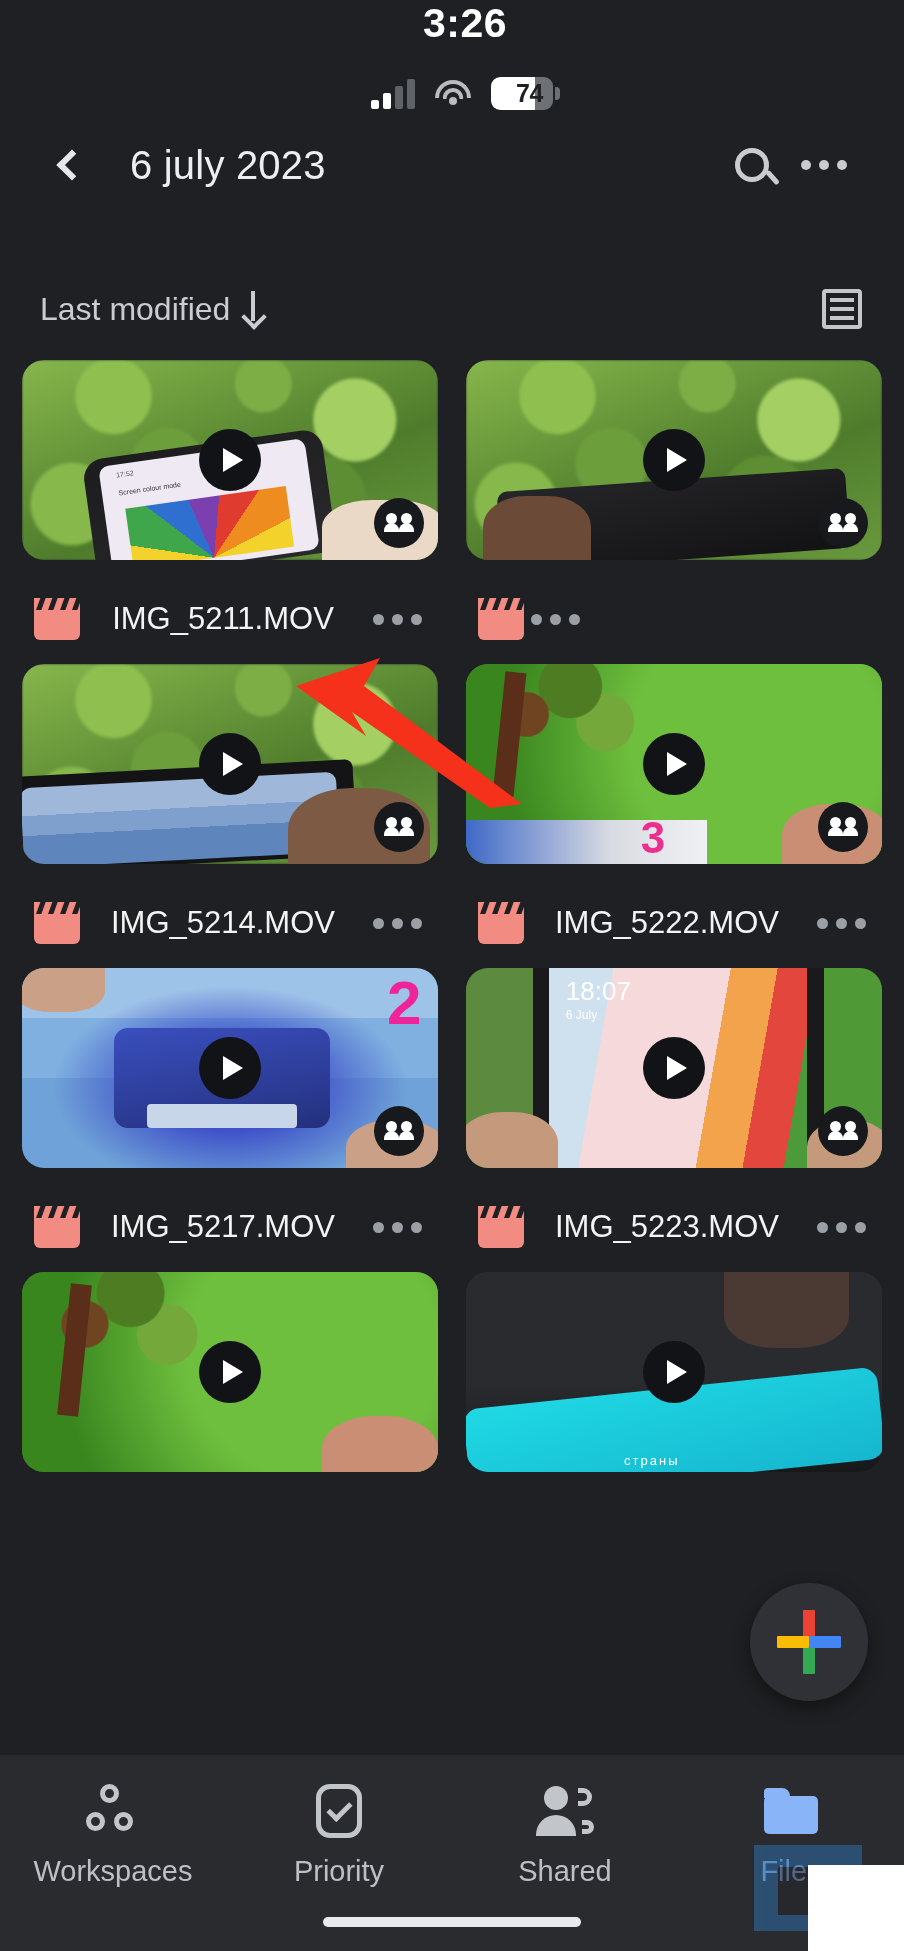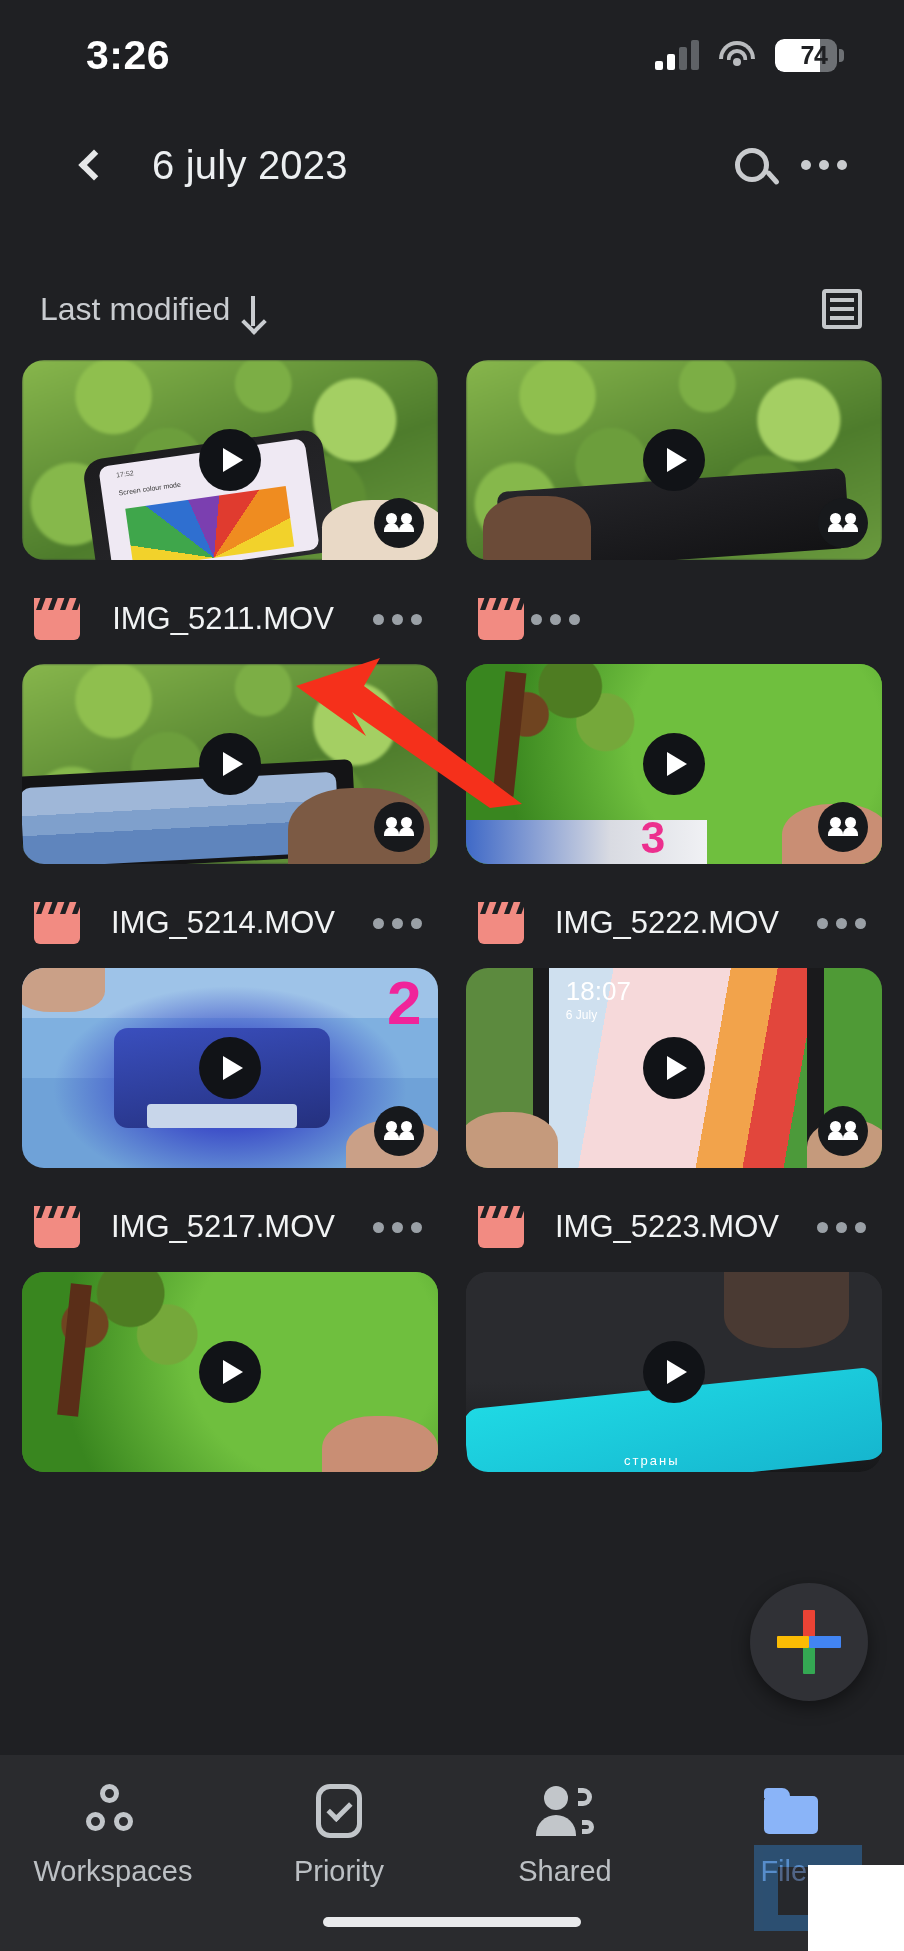--- a/index.html
+++ b/index.html
@@ -14,20 +14,21 @@
     width: 904px; height: 1951px;
     background: #1f2023;
     overflow: hidden;
   }
 
   
   .statusbar {
     position: absolute; top: 0; left: 0; right: 0; height: 110px;
     display: flex; align-items: center; justify-content: space-between;
     padding: 0 60px 0 86px;
+    flex-direction: column;
   }
   .clock { color: #ffffff; font-size: 41px; font-weight: 700; letter-spacing: .5px; }
   .status-right { display: flex; align-items: center; gap: 20px; }
   .signal { display: flex; align-items: flex-end; gap: 4px; height: 30px; }
   .signal i { display: block; width: 8px; border-radius: 2px; background: #ffffff; }
   .signal i:nth-child(1) { height: 9px; }
   .signal i:nth-child(2) { height: 16px; }
   .signal i:nth-child(3) { height: 23px; background: #5f6266; }
   .signal i:nth-child(4) { height: 30px; background: #5f6266; }
   .wifi { position: relative; width: 36px; height: 28px; }
@@ -45,21 +46,21 @@
   .battery .lvl { position: absolute; inset: 0; display: flex;
     align-items: center; justify-content: center;
     font-size: 25px; font-weight: 700; color: #1f2023; letter-spacing: -.5px; padding-left: 16px; }
   .battery-cap { width: 5px; height: 13px; background: #6d7074;
     border-radius: 0 4px 4px 0; margin-left: 2px; }
   .batt-wrap { display: flex; align-items: center; }
 
   
   .appbar {
     position: absolute; top: 110px; left: 0; right: 0; height: 110px;
-    display: flex; align-items: center; padding: 0 44px 0 60px;
+    display: flex; align-items: center; padding: 0 44px 0 38px;
   }
   .back-btn { width: 60px; height: 60px; display: flex; align-items: center;
     justify-content: center; cursor: pointer; }
   .chev { width: 22px; height: 22px; border-left: 6px solid #e6e7e8;
     border-bottom: 6px solid #e6e7e8; transform: rotate(45deg); margin-left: 8px; }
   .page-title { color: #eceff1; font-size: 40px; margin-left: 32px; flex: 1;
     letter-spacing: .2px; }
   .icon-btn { width: 72px; height: 72px; display: flex; align-items: center;
     justify-content: center; cursor: pointer; }
   .search-ico { position: relative; width: 34px; height: 34px;
@@ -69,21 +70,21 @@
     transform: rotate(-42deg); }
   .dots-h { display: flex; gap: 8px; }
   .dots-h i { width: 10px; height: 10px; border-radius: 50%; background: #c9cbce; display:block; }
 
   
   .sortbar {
     position: absolute; top: 272px; left: 0; right: 0; height: 74px;
     display: flex; align-items: center; justify-content: space-between;
     padding: 0 42px 0 40px;
   }
-  .sort-left { display: flex; align-items: flex-end; gap: 12px; cursor: pointer; }
+  .sort-left { display: flex; align-items: flex-start; gap: 12px; cursor: pointer; }
   .sort-label { color: #c9ccd0; font-size: 32px; }
   .arrow-down { position: relative; width: 22px; height: 32px; }
   .arrow-down::before { content: ""; position: absolute; left: 9px; top: 0;
     width: 4px; height: 30px; background: #c9ccd0; }
   .arrow-down::after { content: ""; position: absolute; left: 3px; top: 17px;
     width: 14px; height: 14px; border-right: 4px solid #c9ccd0;
     border-bottom: 4px solid #c9ccd0; transform: rotate(45deg); }
   .list-ico { width: 40px; height: 40px; border: 4px solid #c4c7ca;
     border-radius: 4px; padding: 5px 4px; display: flex; flex-direction: column;
     justify-content: space-between; cursor: pointer; }

